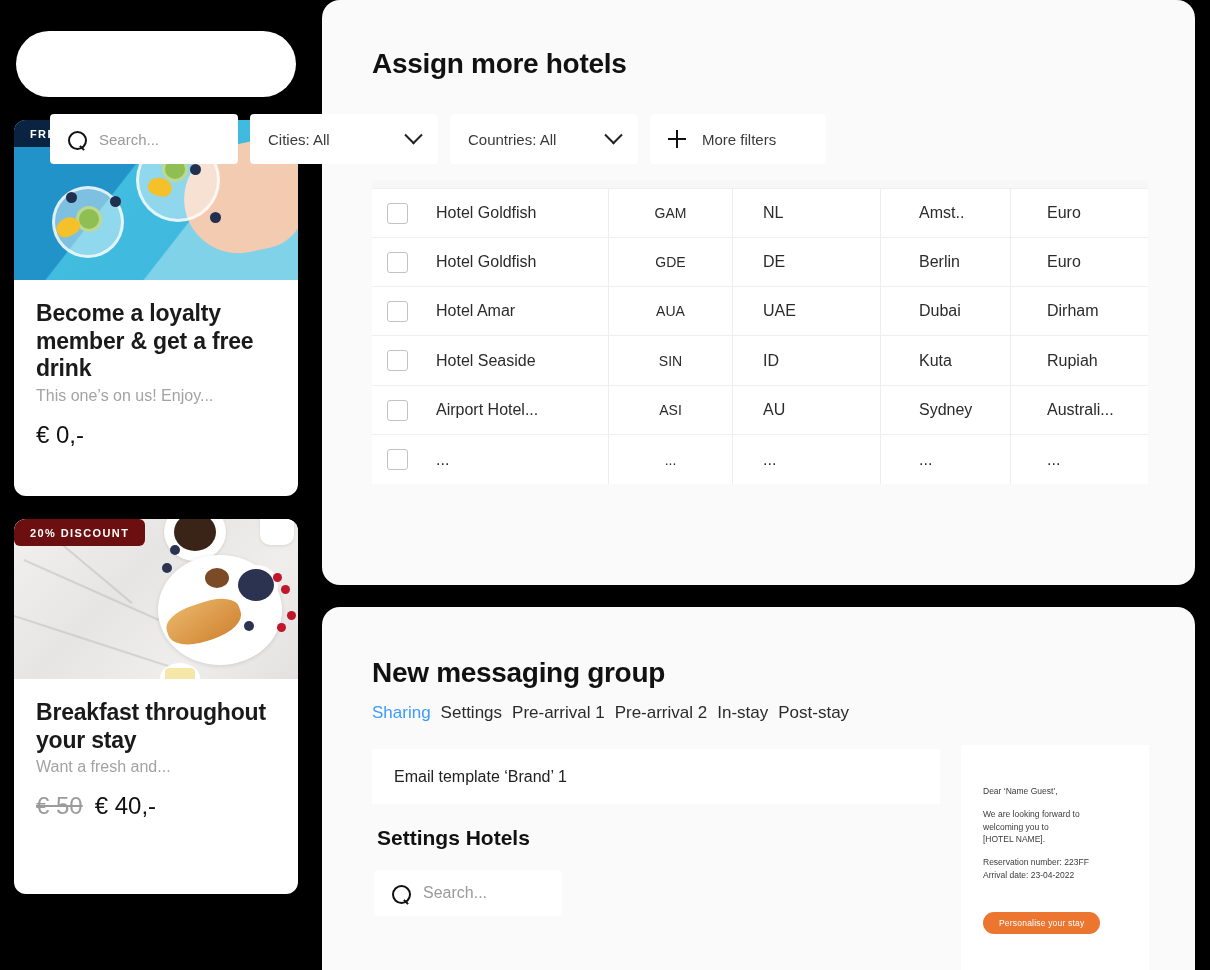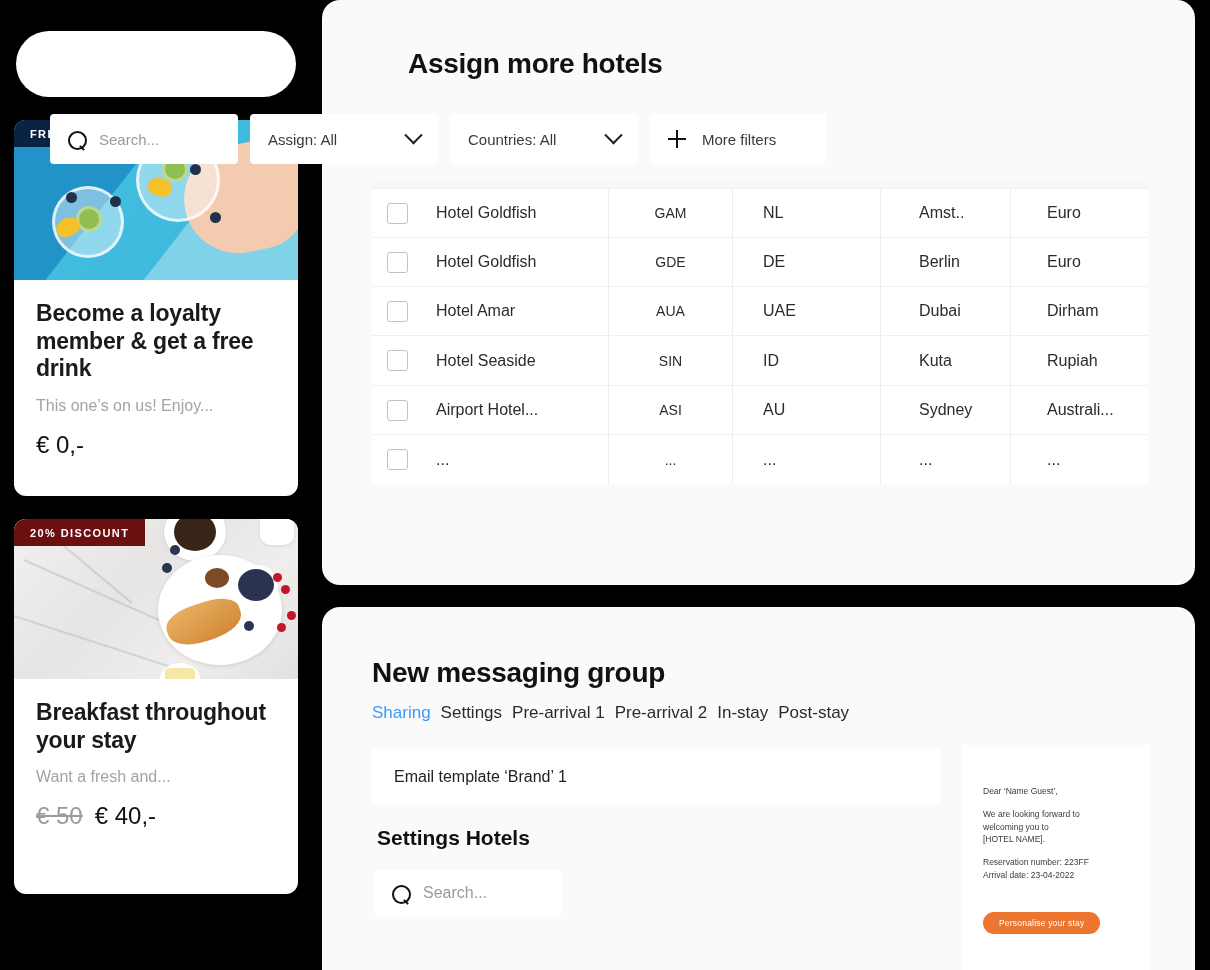--- a/index.html
+++ b/index.html
@@ -165,32 +165,32 @@
     height: 27px;
     display: flex;
     align-items: center;
     padding: 0 16px;
     font-size: 11px;
     font-weight: bold;
     letter-spacing: 1.4px;
     color: #ffffff;
   }
   .badge-free { background: #0a2342; }
-  .badge-discount { background: #6b0f10; }
+  .badge-discount { background: #6b0f10; border-radius: 6px; }
 
   .promo-body { padding: 20px 22px 0 22px; }
   .promo-title {
     font-size: 23px;
     font-weight: bold;
     line-height: 1.2;
     color: #1a1a1a;
     letter-spacing: -0.2px;
   }
   .promo-sub {
-    margin-top: 14px;
+    margin-top: 4px;
     font-size: 16px;
     color: #a3a3a3;
   }
   .promo-price {
     margin-top: 16px;
     font-size: 24px;
     color: #111111;
     display: flex;
     align-items: baseline;
     gap: 12px;
@@ -487,29 +487,29 @@
         <div class="promo-price">
           <span class="old">€ 50</span>
           <span>€ 40,-</span>
         </div>
       </div>
     </div>
   </div>
 
   <div class="panel panel-hotels"></div>
 
-  <div class="panel-title" style="position:absolute;left:372px;top:48px;margin-left:36px;">Assign more hotels</div>
+  <div class="panel-title" style="position:absolute;left:372px;top:48px;">Assign more hotels</div>
 
   <div class="filters">
     <div class="filter-box filter-search">
       <span class="icon-search"></span>
       <span class="filter-placeholder">Search...</span>
     </div>
     <div class="filter-box filter-cities">
-      <span>Assign: All</span>
+      <span>Cities: All</span>
       <span class="icon-chevron"></span>
     </div>
     <div class="filter-box filter-countries">
       <span>Countries: All</span>
       <span class="icon-chevron"></span>
     </div>
     <div class="filter-box filter-more">
       <span class="icon-plus"></span>
       <span>More filters</span>
     </div>

